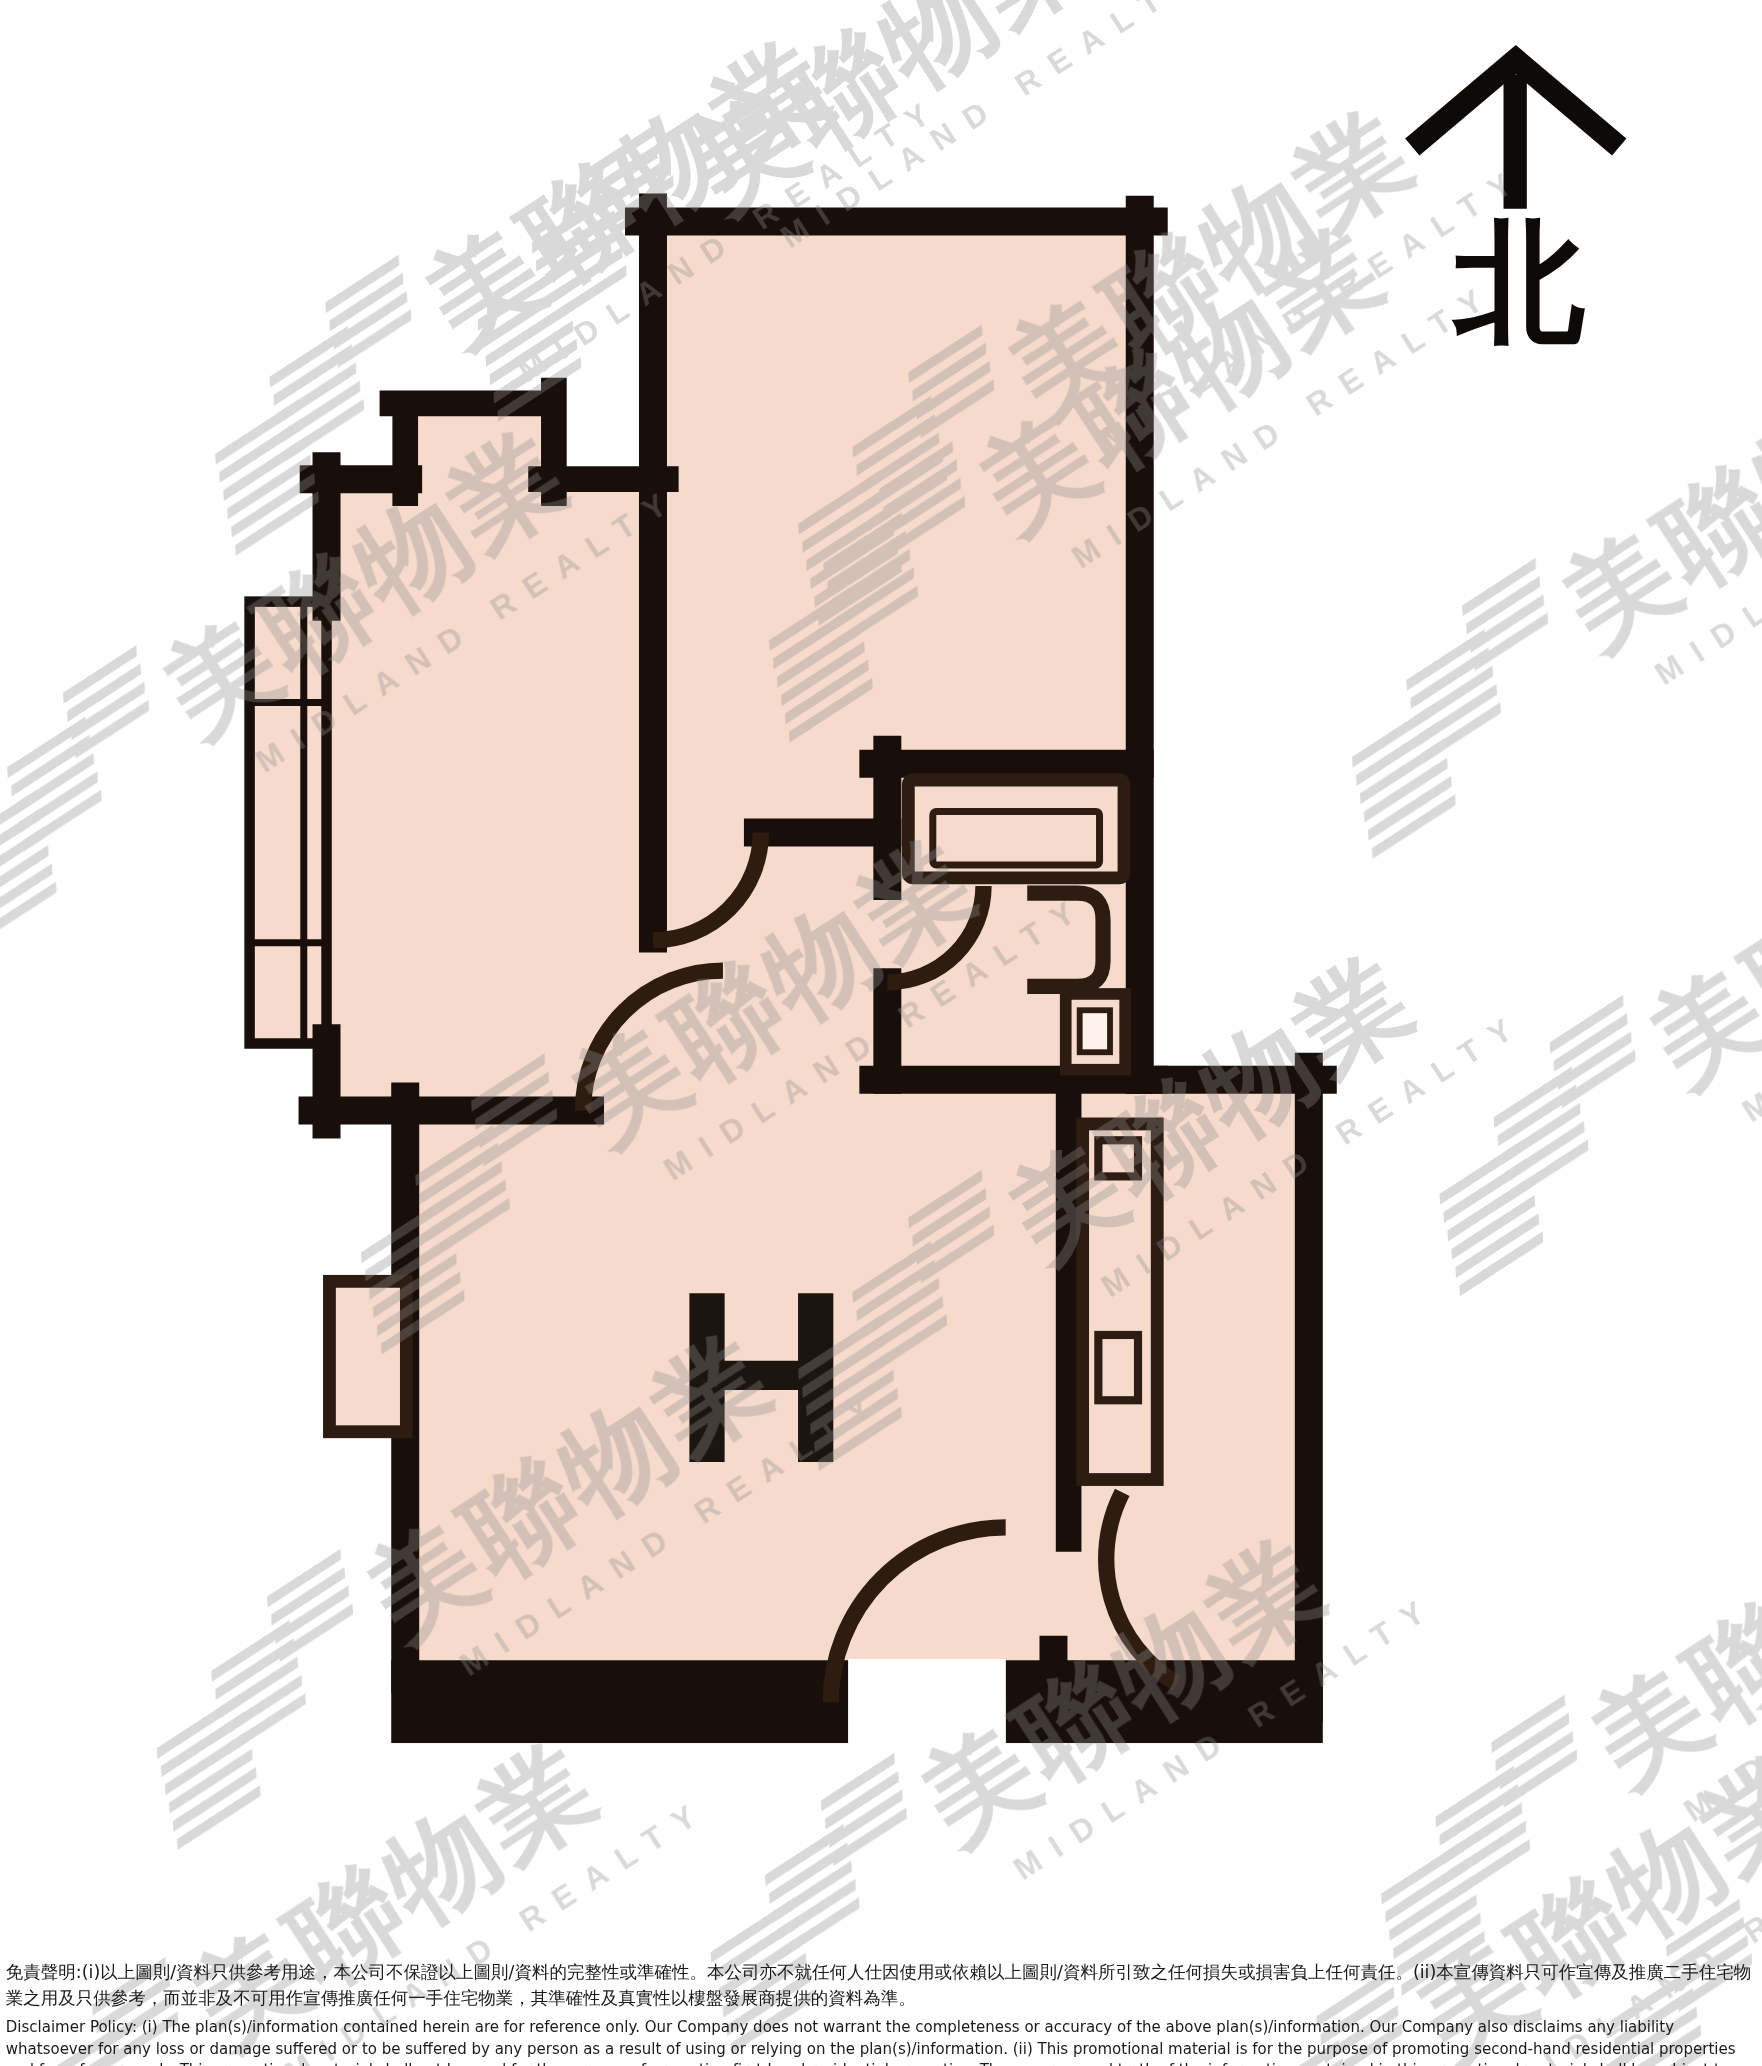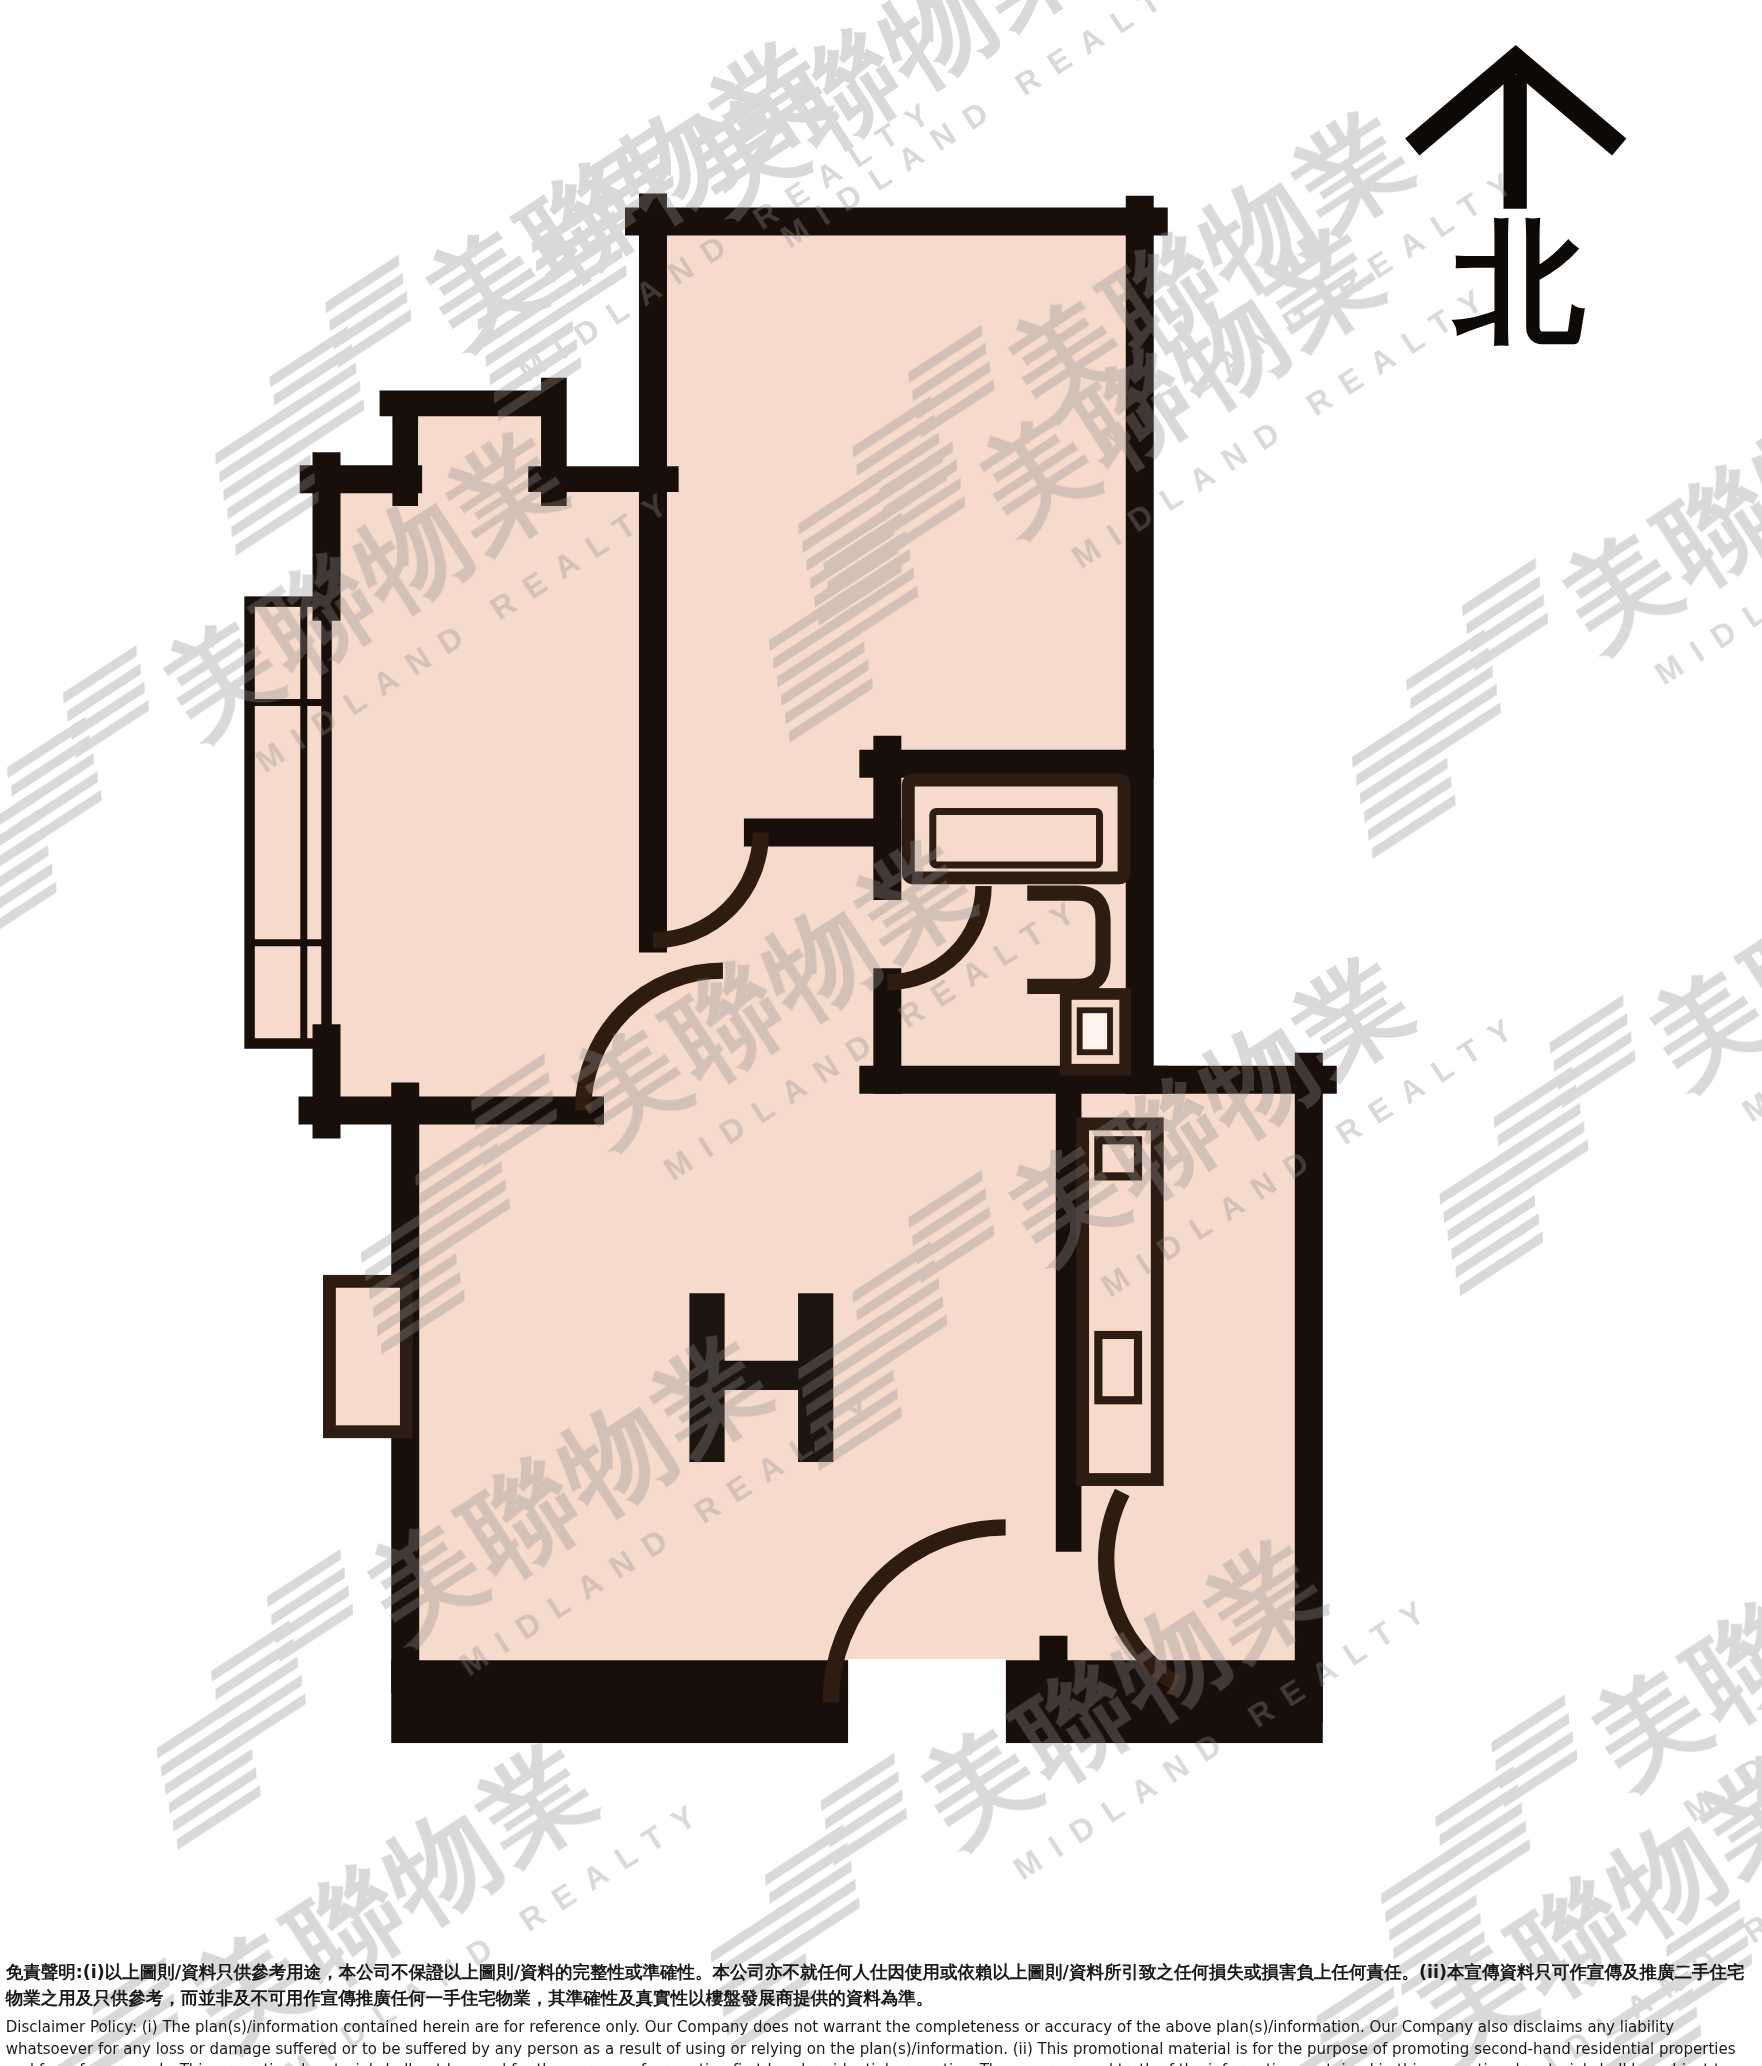--- a/index.html
+++ b/index.html
@@ -19,21 +19,21 @@
   .arc{stroke:#2e1c10;stroke-width:28;fill:none;}
   .fixture{stroke:#2c1c12;fill:#f6dacc;}
   .fixline{stroke:#2c1c12;fill:none;}
   .unit-label{font-family:"Liberation Sans",sans-serif;font-weight:bold;
               font-size:420px;fill:#1c140f;}
   .north-label{font-family:"DejaVu Sans",sans-serif;font-weight:bold;
                font-size:225px;fill:#0d0a08;}
   
   .disclaimer{position:absolute;left:5.8px;right:8.2px;top:1959px;color:#1a1a1a;}
   .disclaimer p{margin:0;}
-  .disclaimer .zh{font-size:17.5px;line-height:1.5;margin-bottom:5.8px;font-weight:bold;}
+  .disclaimer .zh{font-size:17.5px;line-height:1.5;margin-bottom:5.8px;}
   .disclaimer .en{font-size:15px;line-height:1.42;}
 </style>
 </head>
 <body>
 
 <div class="stage">
 <svg width="1763" height="2066" viewBox="0 0 3024 3544">
 
   <defs>
 

